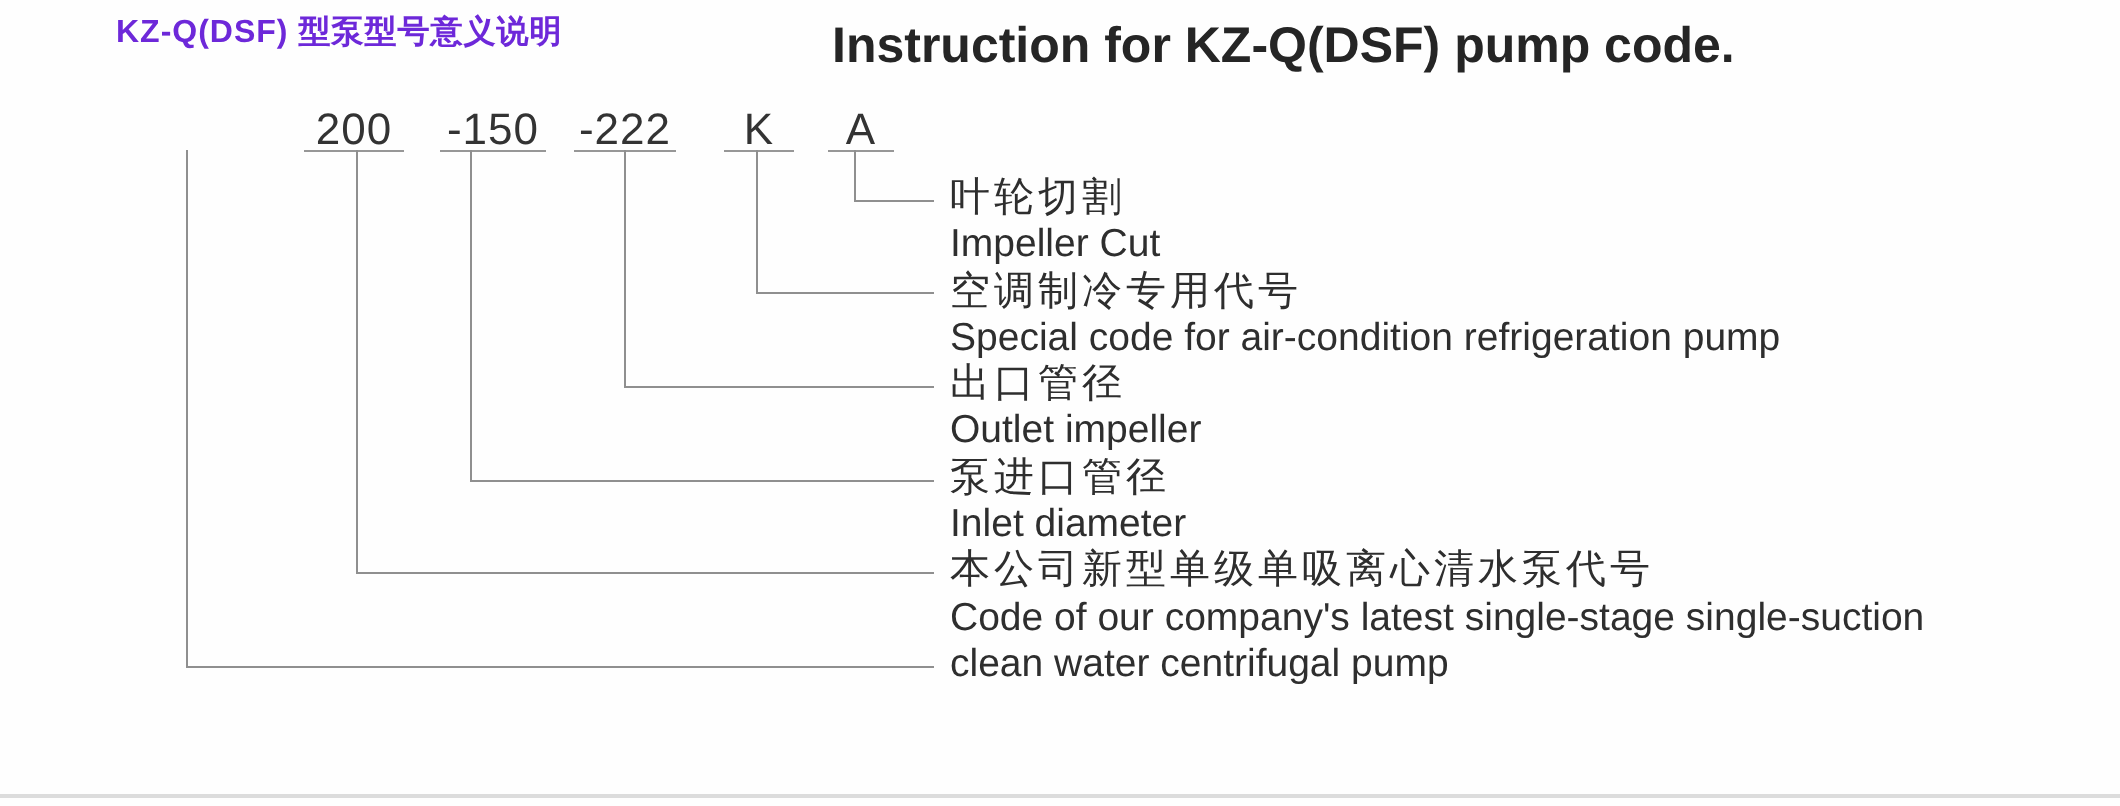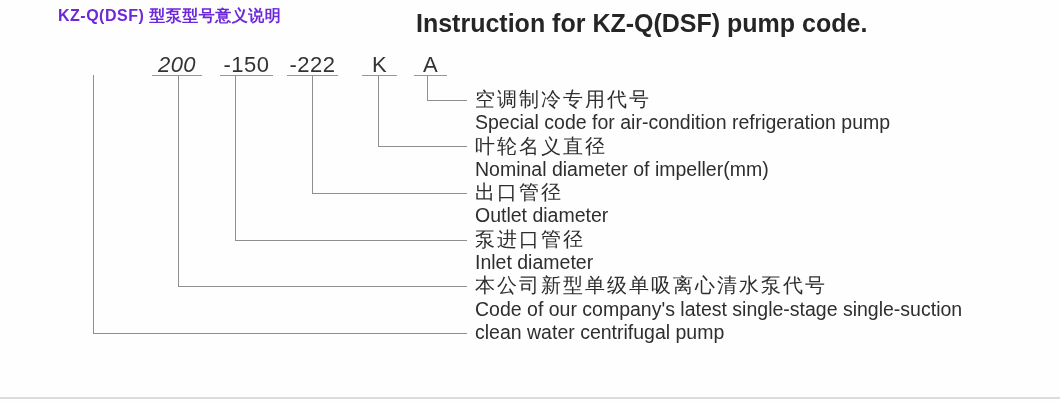--- a/index.html
+++ b/index.html
@@ -41,21 +41,21 @@
     height: 21px;
     border-bottom: 1px solid #979797;
     text-align: center;
     font-size: 22px;
     letter-spacing: 0.5px;
     color: #333333;
     white-space: nowrap;
     padding-bottom: 2px;
   }
   .seg-0 { left: 23px;  width: 114px; }
-  .seg-1 { left: 152px; width: 50px; font-style: italic; }
+  .seg-1 { left: 152px; width: 50px; }
   .seg-2 { left: 220px; width: 53px; }
   .seg-3 { left: 287px; width: 51px; }
   .seg-4 { left: 362px; width: 35px; }
   .seg-5 { left: 414px; width: 33px; }
 
   
   .conn {
     position: absolute;
     top: 75px;
     border-left: 1px solid #8f8f8f;
@@ -111,30 +111,30 @@
 
   <div class="conn conn-a"></div>
   <div class="conn conn-k"></div>
   <div class="conn conn-222"></div>
   <div class="conn conn-150"></div>
   <div class="conn conn-200"></div>
   <div class="conn conn-kz"></div>
 
   <div class="labels">
     <div>
+      <div class="lbl-zh">叶轮切割</div>
+      <div class="lbl-en">Impeller Cut</div>
+    </div>
+    <div>
       <div class="lbl-zh">空调制冷专用代号</div>
       <div class="lbl-en">Special code for air-condition refrigeration pump</div>
     </div>
     <div>
-      <div class="lbl-zh">叶轮名义直径</div>
-      <div class="lbl-en">Nominal diameter of impeller(mm)</div>
-    </div>
-    <div>
       <div class="lbl-zh">出口管径</div>
-      <div class="lbl-en">Outlet diameter</div>
+      <div class="lbl-en">Outlet impeller</div>
     </div>
     <div>
       <div class="lbl-zh">泵进口管径</div>
       <div class="lbl-en">Inlet diameter</div>
     </div>
     <div>
       <div class="lbl-zh">本公司新型单级单吸离心清水泵代号</div>
       <div class="lbl-en">Code of our company's latest single-stage single-suction</div>
       <div class="lbl-en">clean water centrifugal pump</div>
     </div>

